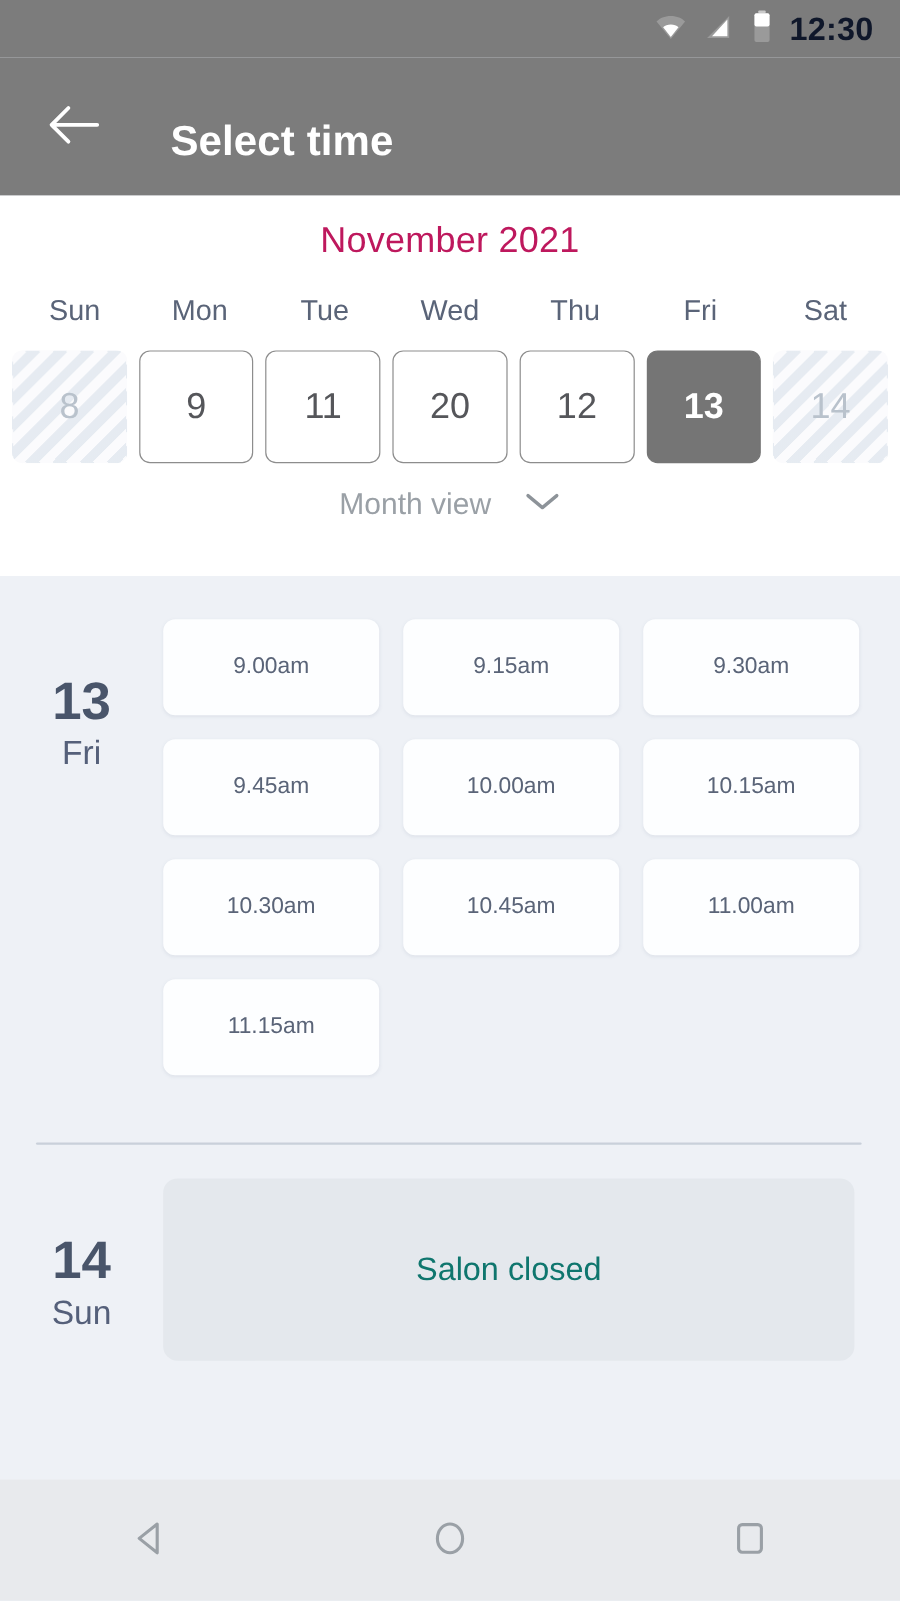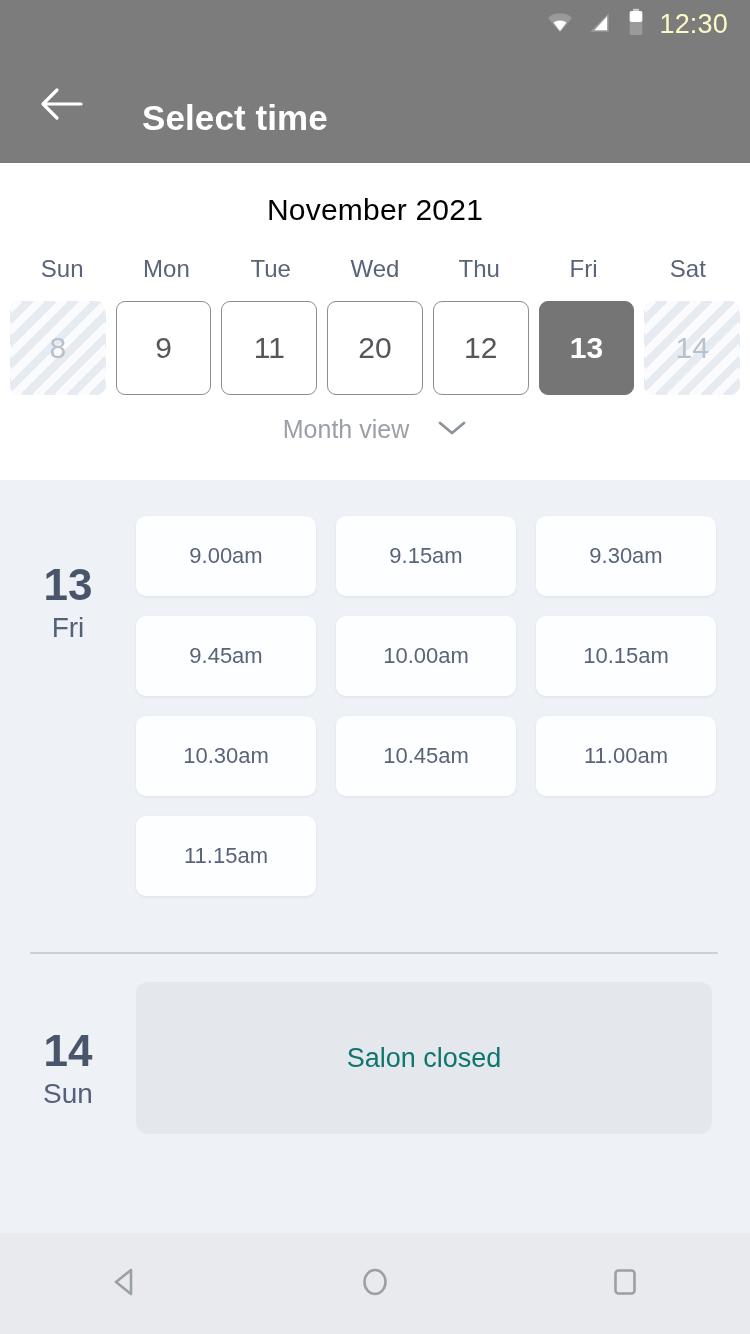--- a/index.html
+++ b/index.html
@@ -14,21 +14,21 @@
 
   
   .statusbar {
     position:absolute; top:0; left:0; width:750px; height:48px;
     background:#7c7c7c;
     display:flex; align-items:center; justify-content:flex-end;
     padding-right:22px; gap:14px;
   }
   .sb-icon { display:block; }
   .sb-clock {
-    color:#fef9c3; font-size:27px; font-weight:400;
+    color:#0f172a; font-size:27px; font-weight:700;
     letter-spacing:0.2px; line-height:1;
   }
 
   
   .appbar {
     position:absolute; top:48px; left:0; width:750px; height:115px;
     background:#7c7c7c;
     display:flex; align-items:center;
   }
   .back-btn {
@@ -40,23 +40,23 @@
     color:#ffffff; font-size:35px; font-weight:700;
     letter-spacing:0.1px; margin-left:38px;margin-top:24px;
   }
 
   
   .calendar {
     position:absolute; top:163px; left:0; width:750px; height:317px;
     background:#ffffff;
   }
   .cal-month {
-    text-align:center; color:#000000;
+    text-align:center; color:#be185d;
     font-size:30px; font-weight:400; letter-spacing:0.2px;
-    padding-top:30px;
+    padding-top:21px;
   }
   .weekday-row {
     display:flex; margin-top:28px; padding:0 10px;
   }
   .weekday {
     flex:1; text-align:center; color:#5a6478;
     font-size:24px; font-weight:400;
   }
   .date-row {
     display:flex; margin-top:18px; padding:0 10px; gap:10px;
@@ -111,21 +111,21 @@
     color:#55607a; font-size:28px; font-weight:400; margin-top:4px;
   }
   .slot-grid {
     flex:1; display:grid;
     grid-template-columns:repeat(3, 180px);
     gap:20px 20px; padding-right:18px;
   }
   .slot {
     height:80px; background:#fdfeff; border-radius:10px;
     display:flex; align-items:center; justify-content:center;
-    color:#5a6478; font-size:22px; font-weight:400;
+    color:#5a6478; font-size:19px; font-weight:400;
     box-shadow:0 1px 3px rgba(90,110,140,0.10);
     cursor:pointer;
   }
   .divider {
     height:2px; background:#c9d0da;
     margin:56px 32px 0 30px; border-radius:1px;
   }
   .closed-block { display:flex; padding-top:28px; }
   .closed-card {
     flex:1; margin-right:38px; height:152px;

